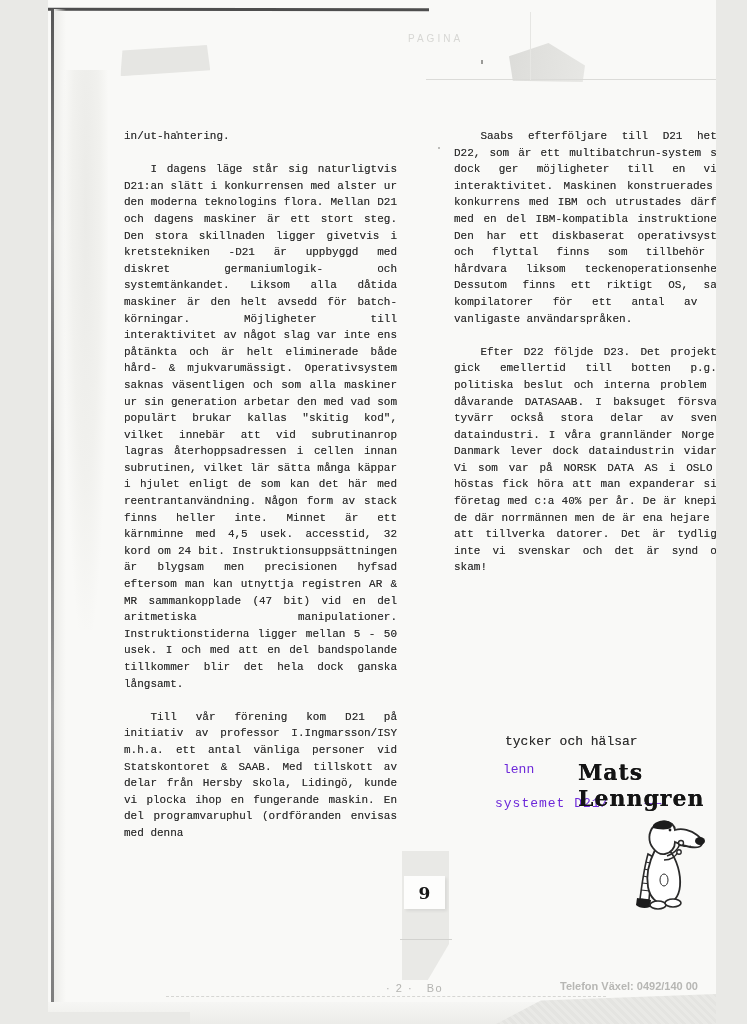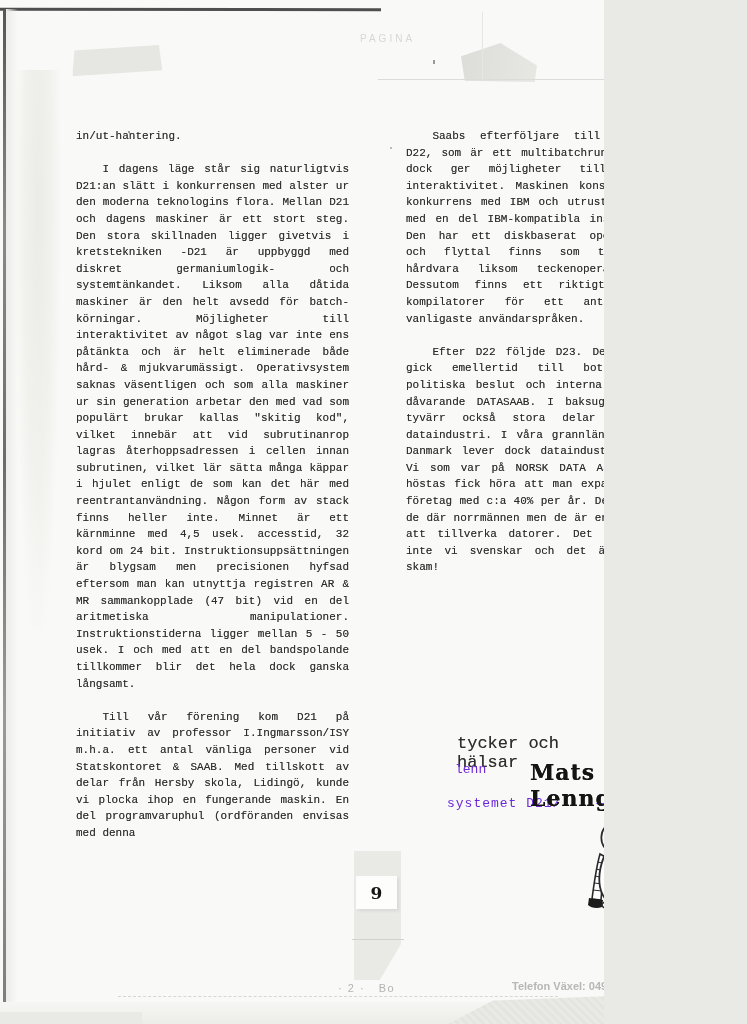--- a/index.html
+++ b/index.html
@@ -1,19 +1,20 @@
 <!DOCTYPE html>
 <html><head>
 <meta charset="utf-8">
 <style>
   html,body{margin:0;padding:0;}
   body{background:#e9e9e6;font-family:"Liberation Sans",sans-serif;}
   .page{
-    position:relative;width:604px;height:1024px;overflow:hidden;
+    position:relative;width:668px;height:1024px;overflow:hidden;
     background:#f9f9f7;
+    margin-left:48px;
   }
   
   .edge-top{position:absolute;left:0;top:8px;width:381px;height:3px;background:#4e4e4e;transform:rotate(0.08deg);}
   .edge-left{position:absolute;left:3px;top:9px;width:3px;height:1004px;
     background:linear-gradient(180deg,#565656,#8a8a8a 22%,#6c6c6c 45%,#9a9a9a 70%,#7d7d7d 100%);}
   .edge-left-shade{position:absolute;left:6px;top:9px;width:12px;height:1004px;
     background:linear-gradient(90deg,#ececе9,transparent);
     background:linear-gradient(90deg,#ecece9,transparent);}
   .smudge-left{position:absolute;left:16px;top:70px;width:44px;height:560px;
     background:radial-gradient(ellipse at 50% 25%,#ebebe8 0%,#f1f1ee 45%,transparent 75%);}
@@ -45,21 +46,21 @@
   
   .col{position:absolute;font-family:"Liberation Mono","DejaVu Sans Mono",monospace;
     font-size:11px;line-height:16.6px;color:#2d2d2d;text-align:justify;
     text-shadow:0 0 0.4px rgba(40,40,40,0.55);}
   .col p{margin:0 0 16.6px 0;}
   .col p:last-child{margin-bottom:0;}
   .col p.indent{text-indent:4ch;}
   .col-left{left:76px;top:128px;width:273px;}
   .col-right{left:406px;top:128px;width:276px;}
   .closing{position:absolute;left:457px;top:734px;font-family:"Liberation Mono","DejaVu Sans Mono",monospace;
-    font-size:17px;color:#2d2d2d;text-shadow:0 0 0.4px rgba(40,40,40,0.55);}
+    font-size:13px;color:#2d2d2d;text-shadow:0 0 0.4px rgba(40,40,40,0.55);}
   .signature{position:absolute;left:530px;top:759px;font-family:"DejaVu Serif","Liberation Serif",serif;
     font-weight:bold;font-size:22px;letter-spacing:1px;color:#141414;text-shadow:0 0 0.6px #222;}
   .ghost{position:absolute;font-family:"Liberation Mono","DejaVu Sans Mono",monospace;
     font-size:13px;color:#6d28d9;white-space:pre;}
   .ghost1{left:455px;top:762px;}
   .ghost2{left:447px;top:796px;letter-spacing:1px;}
   
   .center-strip{position:absolute;left:354px;top:851px;width:47px;height:129px;background:#e9e9e6;
     clip-path:polygon(0 0,100% 0,100% 72%,55% 100%,0 100%);}
   .strip-line{position:absolute;left:352px;top:939px;width:52px;height:1px;background:#d2d2cf;}

